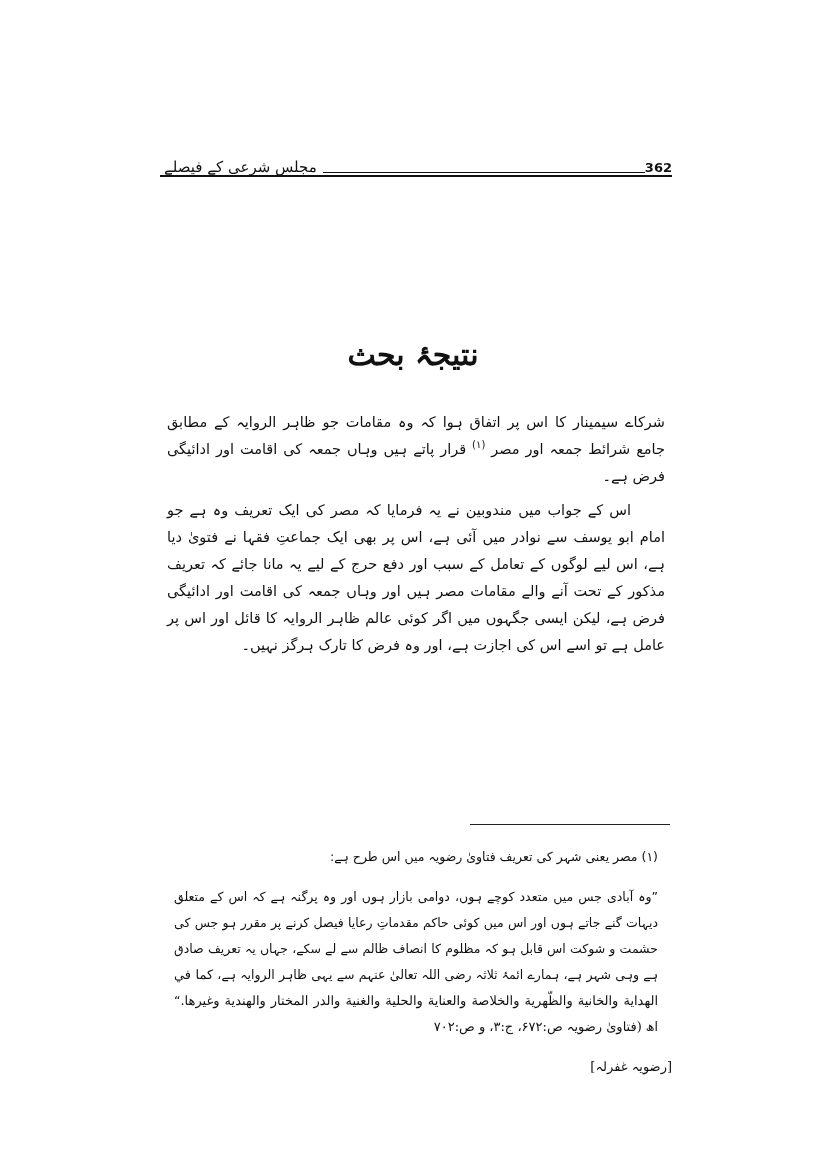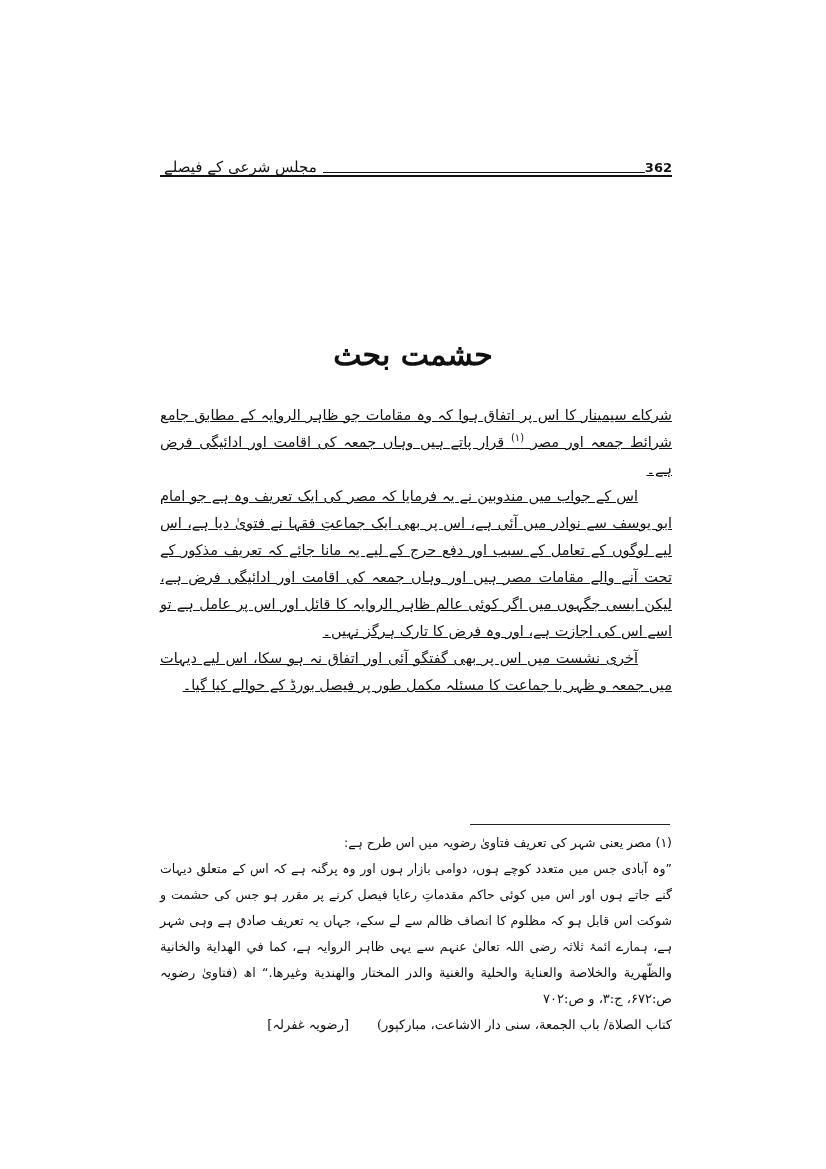--- a/index.html
+++ b/index.html
@@ -80,23 +80,22 @@
       left: 160px;
       top: 402px;
       width: 512px;
       direction: rtl;
       text-align: justify;
       font-family: "DejaVu Sans", sans-serif;
       font-size: 14.5px;
       line-height: 27px;
     }
     .para {
-      margin: 0;
+      margin: 7px;
       text-align-last: right;
-      text-decoration: underline;
     }
     .para.indent {
       text-indent: 34px;
     }
     .fn-ref {
       font-size: 10px;
       vertical-align: super;
       line-height: 0;
     }
 
@@ -115,21 +114,21 @@
       left: 160px;
       top: 830px;
       width: 512px;
       direction: rtl;
       text-align: justify;
       font-family: "DejaVu Sans", sans-serif;
       font-size: 12.5px;
       line-height: 26px;
     }
     .fn-line {
-      margin: 0;
+      margin: 14px;
       text-align-last: right;
     }
     .fn-arabic {
       font-family: "DejaVu Serif", serif;
       font-size: 13px;
     }
     .fn-source {
       display: flex;
       flex-direction: row;
       justify-content: flex-start;
@@ -142,40 +141,38 @@
 
 <div class="page">
 
   <div class="header">
     <span class="header-title">مجلس شرعی کے فیصلے</span>
     <span class="header-fill"></span>
     <span class="header-page">362</span>
   </div>
   <div class="header-rule"></div>
 
-  <div class="chapter-title">حشمت بحث</div>
+  <div class="chapter-title">نتیجۂ بحث</div>
 
   <div class="body">
     <p class="para">
       <span>شرکاے سیمینار کا اس پر اتفاق ہوا کہ وہ مقامات جو ظاہر الروایہ کے مطابق جامع شرائط جمعہ اور مصر</span>
       <span class="fn-ref">(۱)</span>
       <span> قرار پاتے ہیں وہاں جمعہ کی اقامت اور ادائیگی فرض ہے۔</span>
     </p>
     <p class="para indent">اس کے جواب میں مندوبین نے یہ فرمایا کہ مصر کی ایک تعریف وہ ہے جو امام ابو یوسف سے نوادر میں آئی ہے، اس پر بھی ایک جماعتِ فقہا نے فتویٰ دیا ہے، اس لیے لوگوں کے تعامل کے سبب اور دفع حرج کے لیے یہ مانا جائے کہ تعریف مذکور کے تحت آنے والے مقامات مصر ہیں اور وہاں جمعہ کی اقامت اور ادائیگی فرض ہے، لیکن ایسی جگہوں میں اگر کوئی عالم ظاہر الروایہ کا قائل اور اس پر عامل ہے تو اسے اس کی اجازت ہے، اور وہ فرض کا تارک ہرگز نہیں۔</p>
-    <p class="para indent">آخری نشست میں اس پر بھی گفتگو آئی اور اتفاق نہ ہو سکا، اس لیے دیہات میں جمعہ و ظہر با جماعت کا مسئلہ مکمل طور پر فیصل بورڈ کے حوالے کیا گیا۔</p>
   </div>
 
   <div class="fn-rule"></div>
 
   <div class="footnotes">
     <p class="fn-line">(۱) مصر یعنی شہر کی تعریف فتاویٰ رضویہ میں اس طرح ہے:</p>
     <p class="fn-line">
       <span>”وہ آبادی جس میں متعدد کوچے ہوں، دوامی بازار ہوں اور وہ پرگنہ ہے کہ اس کے متعلق دیہات گنے جاتے ہوں اور اس میں کوئی حاکم مقدماتِ رعایا فیصل کرنے پر مقرر ہو جس کی حشمت و شوکت اس قابل ہو کہ مظلوم کا انصاف ظالم سے لے سکے، جہاں یہ تعریف صادق ہے وہی شہر ہے، ہمارے ائمۂ ثلاثہ رضی اللہ تعالیٰ عنہم سے یہی ظاہر الروایہ ہے،</span>
       <span class="fn-arabic">كما في الهداية والخانية والظّهرية والخلاصة والعناية والحلية والغنية والدر المختار والهندية وغيرها.</span><span>“ اھ</span>
       <span class="fn-arabic">(فتاویٰ رضویہ ص:۶۷۲، ج:۳، و ص:۷۰۲</span>
     </p>
     <div class="fn-source">
-      <span class="fn-arabic">كتاب الصلاة/ باب الجمعة، سنی دار الاشاعت، مبارکپور)</span>
       <span class="fn-arabic">[رضویہ غفرلہ]</span>
     </div>
   </div>
 
 </div>
 
 </body></html>

